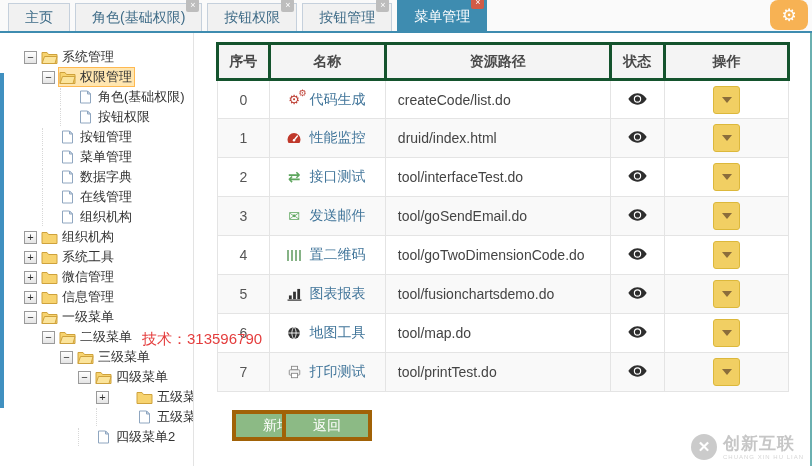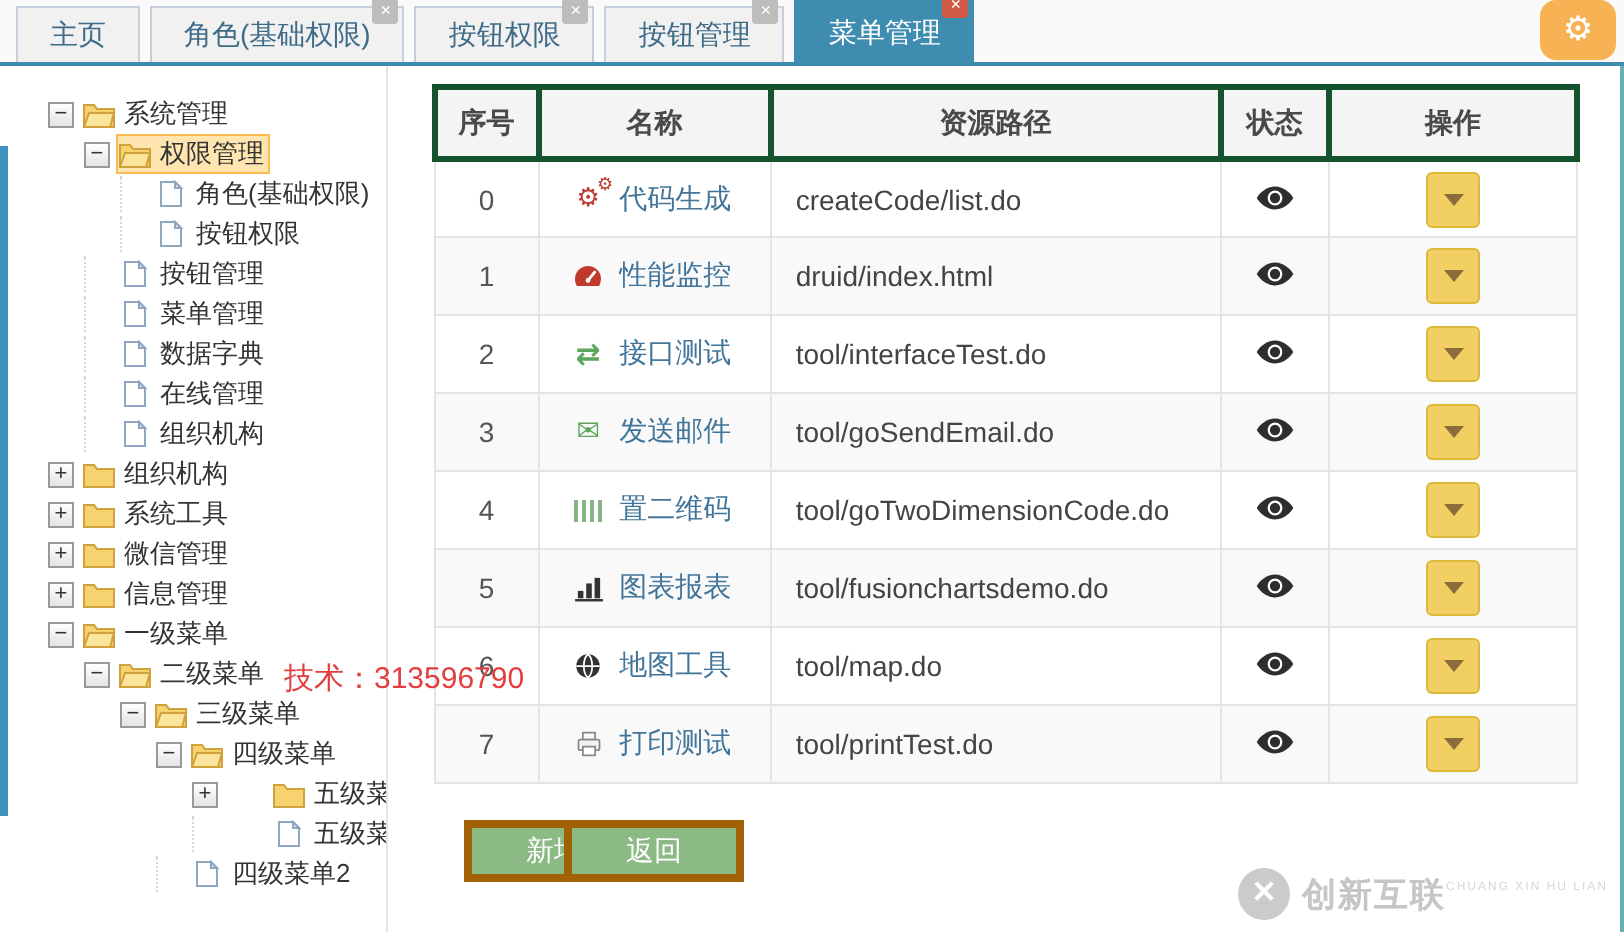--- a/index.html
+++ b/index.html
@@ -68,21 +68,21 @@
 
   
   .btn-green { position:absolute; top:410px; height:31px; padding:0 27px; background:#8cba85;
                border:4px solid #a16207; color:#fff; font-size:14px; cursor:pointer; }
   .btn-add { left:232px; } .btn-back { left:282px; }
 
   
   .wm { position:absolute; right:8px; bottom:6px; display:flex; align-items:center; gap:6px; }
   .wm-circle { width:26px; height:26px; border-radius:50%; background:#cbcbcb; color:#fff;
                font-size:15px; font-weight:bold; line-height:26px; text-align:center; }
-  .wm-cols { display:flex; line-height:1; }
+  .wm-cols { display:flex; flex-direction:column; line-height:1; }
   .wm-text { font-size:17px; font-weight:700; color:#c6c6c6; letter-spacing:1px; }
   .wm-sub { font-size:6px; color:#d6d6d6; letter-spacing:1px; margin-top:2px; }
 </style>
 </head>
 <body>
 
 <div class="tabbar">
   <div class="tab"><span>主页</span></div>
   <div class="tab"><span>角色(基础权限)</span>
     <span class="close-badge">×</span></div>

